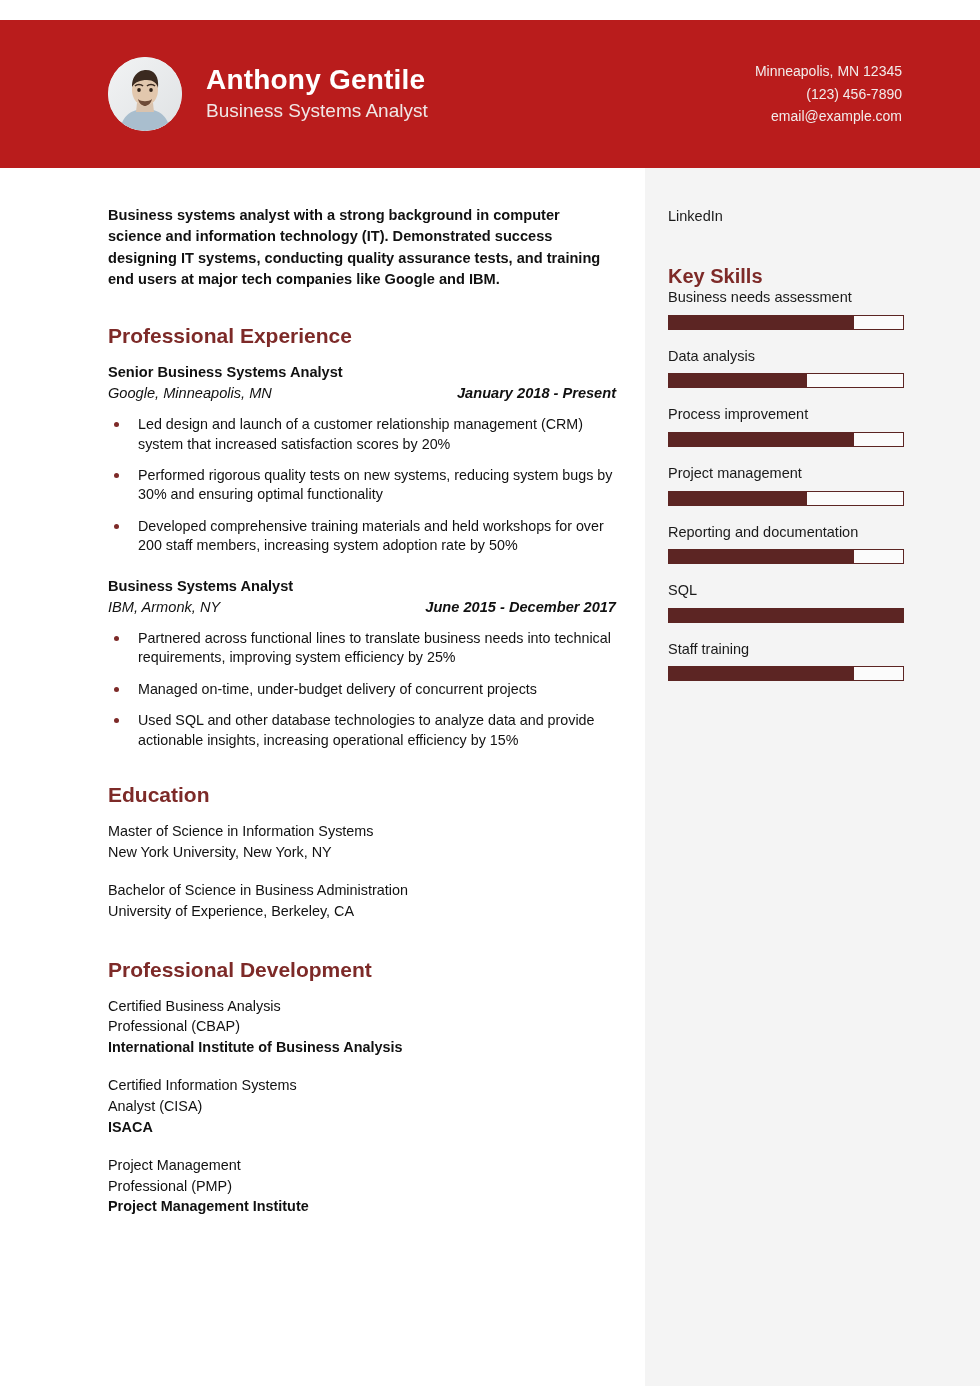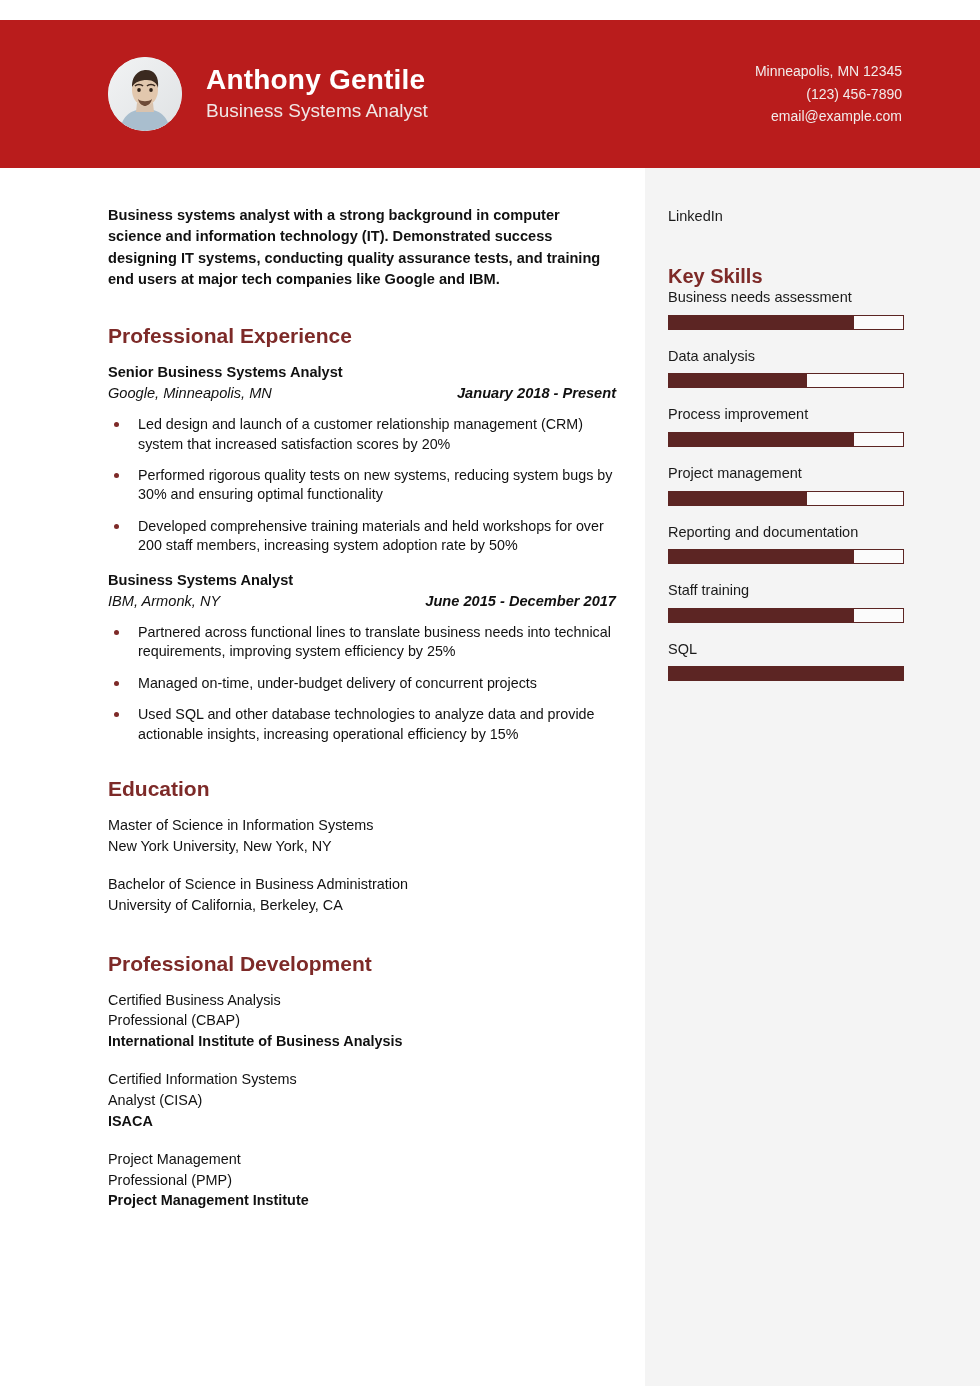--- a/index.html
+++ b/index.html
@@ -276,41 +276,41 @@
             <div class="skill-fill" style="width: 59%;"></div>
           </div>
         </div>
         <div class="skill">
           <div class="skill-name">Reporting and documentation</div>
           <div class="skill-track">
             <div class="skill-fill" style="width: 79%;"></div>
           </div>
         </div>
         <div class="skill">
+          <div class="skill-name">SQL</div>
+          <div class="skill-track">
+            <div class="skill-fill" style="width: 100%;"></div>
+          </div>
+        </div>
+        <div class="skill">
           <div class="skill-name">Staff training</div>
           <div class="skill-track">
             <div class="skill-fill" style="width: 79%;"></div>
-          </div>
-        </div>
-        <div class="skill">
-          <div class="skill-name">SQL</div>
-          <div class="skill-track">
-            <div class="skill-fill" style="width: 100%;"></div>
           </div>
         </div>
       </div>
   </div>
 
   <div class="main">
 
     <div class="summary">Business systems analyst with a strong background in computer science and information technology (IT). Demonstrated success designing IT systems, conducting quality assurance tests, and training end users at major tech companies like Google and IBM.</div>
 
     <div class="section-heading">Professional Experience</div>
     <div id="experience-list">
-        <div class="job" style="margin-bottom: 14px;">
+        <div class="job" style="margin-bottom: 20px;">
           <div class="job-role">Senior Business Systems Analyst</div>
           <div class="job-meta">
             <div class="job-company">Google, Minneapolis, MN</div>
             <div class="job-dates">January 2018 - Present</div>
           </div>
           <ul class="bullets">
             <li>Led design and launch of a customer relationship management (CRM) system that increased satisfaction scores by 20%</li>
             <li>Performed rigorous quality tests on new systems, reducing system bugs by 30% and ensuring optimal functionality</li>
             <li>Developed comprehensive training materials and held workshops for over 200 staff members, increasing system adoption rate by 50%</li>
           </ul>
@@ -330,21 +330,21 @@
       </div>
 
     <div class="section-heading">Education</div>
     <div id="education-list">
         <div class="edu-entry">
           <div class="edu-line">Master of Science in Information Systems</div>
           <div class="edu-line">New York University, New York, NY</div>
         </div>
         <div class="edu-entry">
           <div class="edu-line">Bachelor of Science in Business Administration</div>
-          <div class="edu-line">University of California, Berkeley, CA</div>
+          <div class="edu-line">University of Experience, Berkeley, CA</div>
         </div>
       </div>
 
     <div class="section-heading dev-section">Professional Development</div>
     <div id="development-list">
         <div class="dev-entry">
           <div class="dev-line">Certified Business Analysis</div>
           <div class="dev-line">Professional (CBAP)</div>
           <div class="dev-org">International Institute of Business Analysis</div>
         </div>

